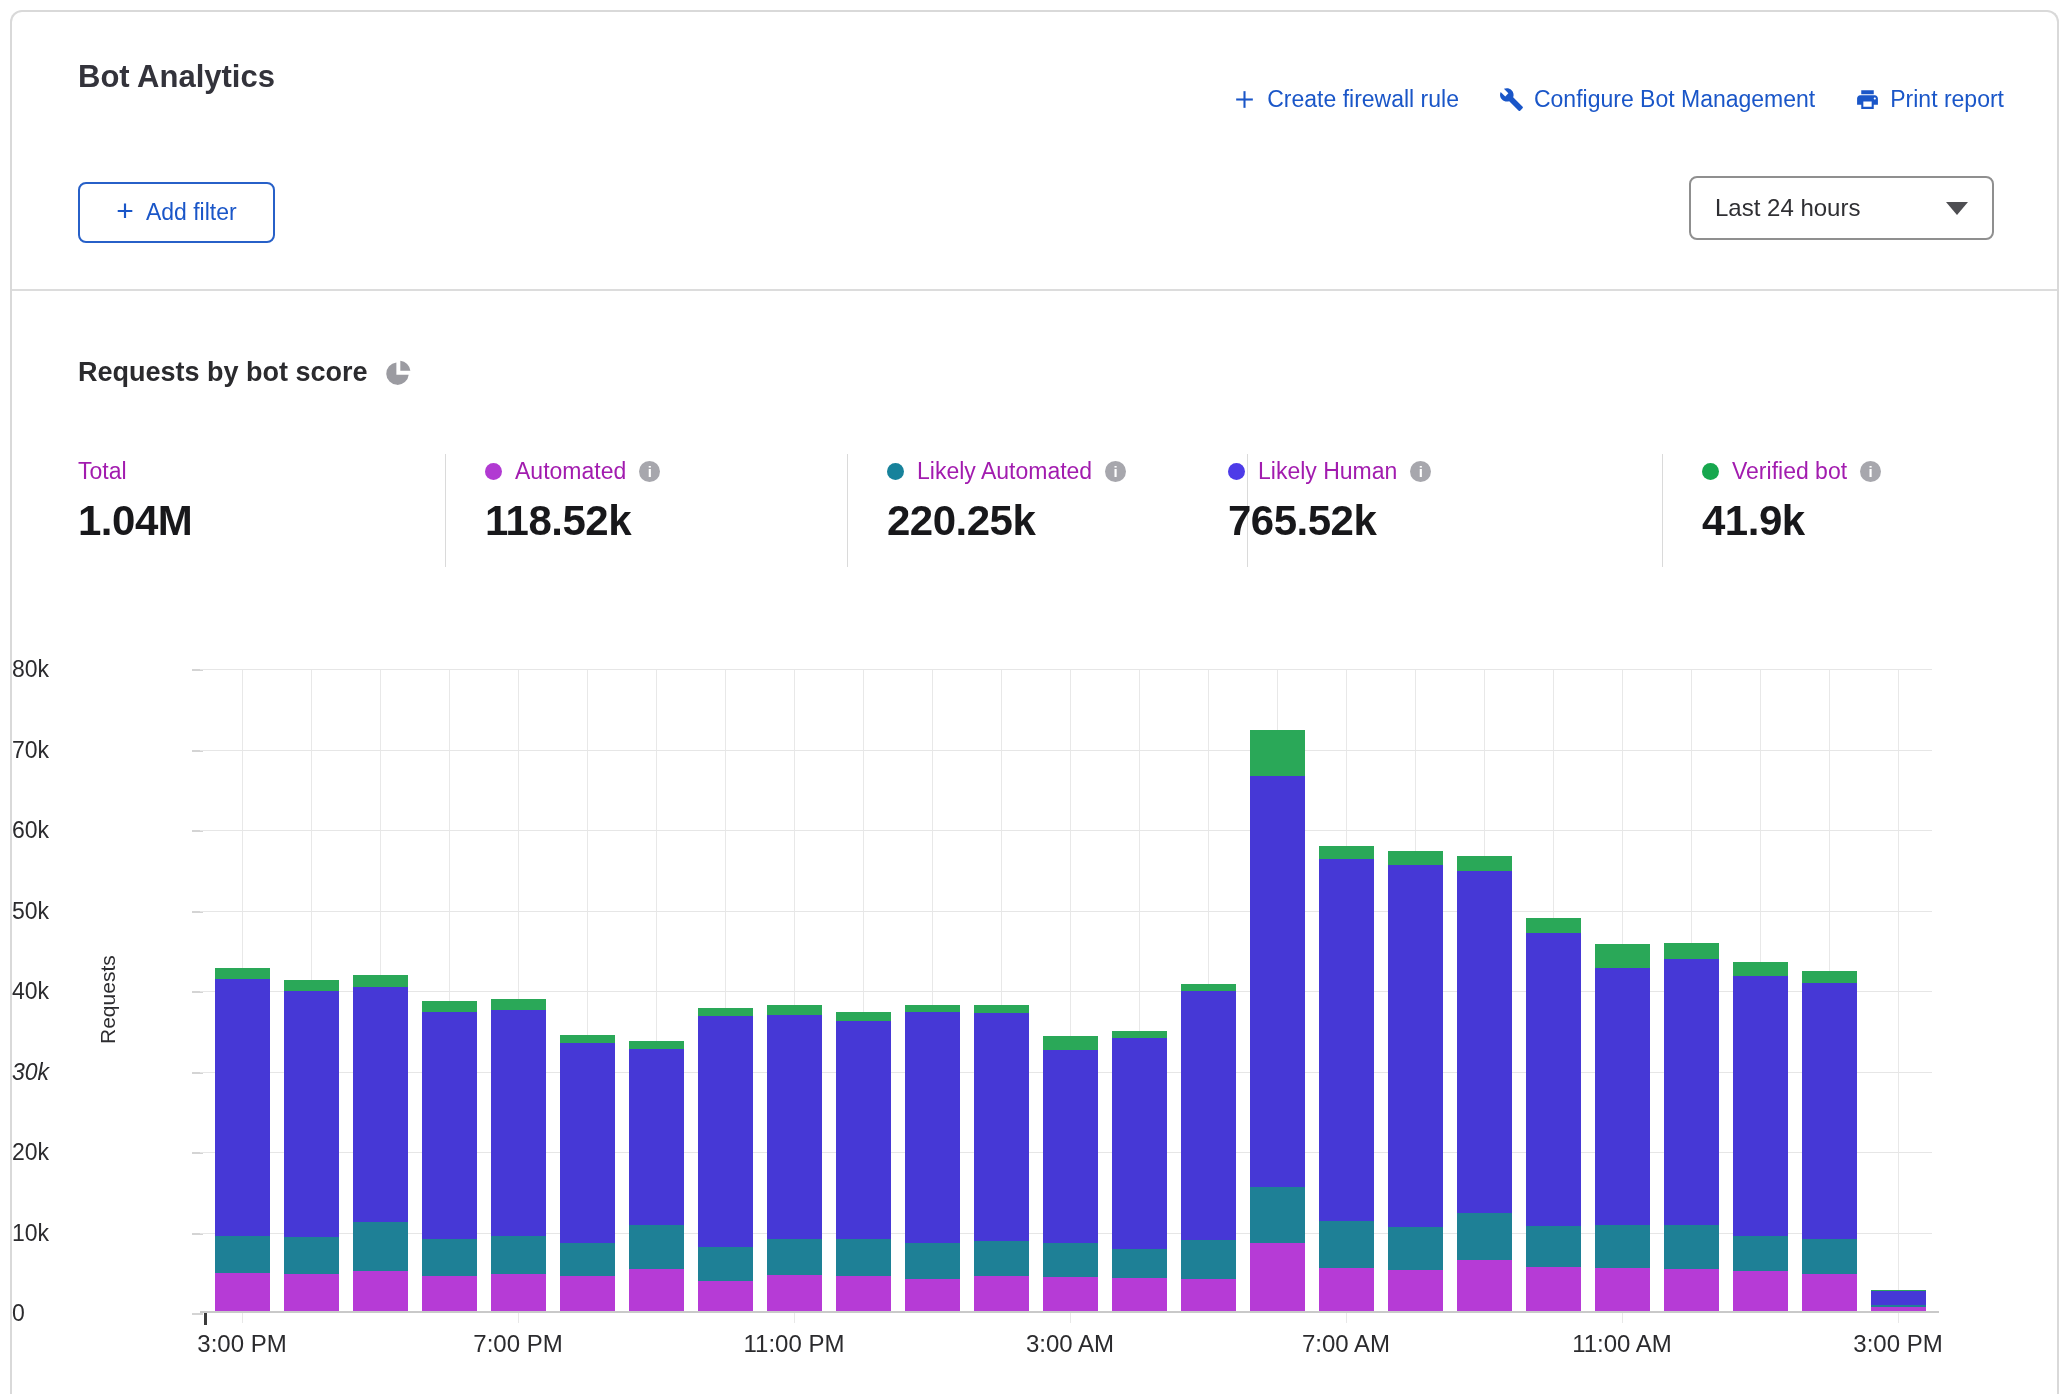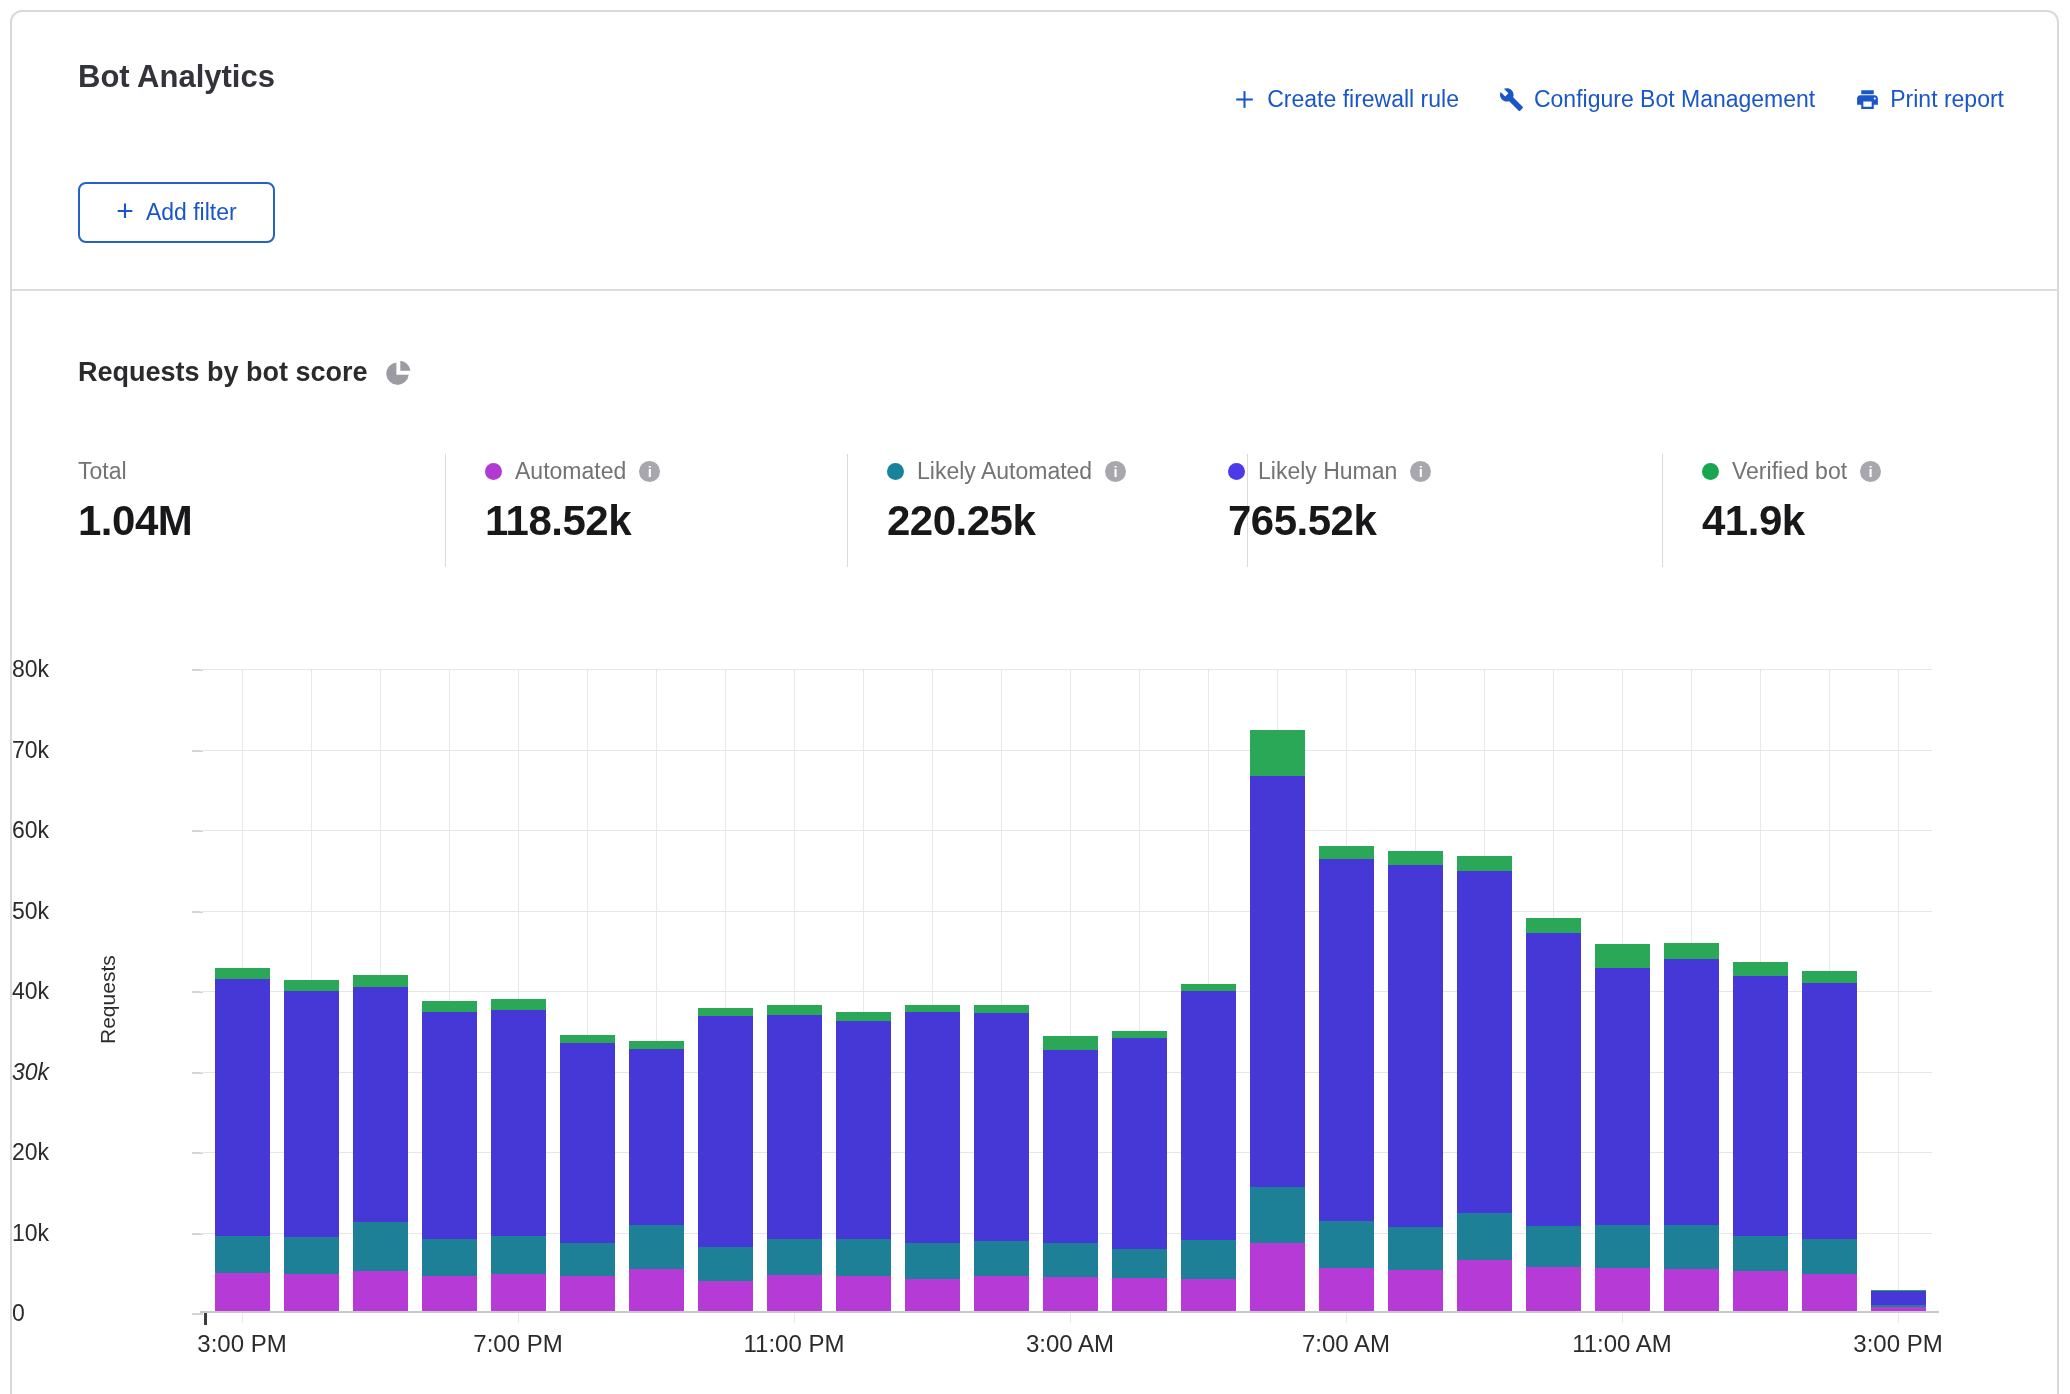--- a/index.html
+++ b/index.html
@@ -22,21 +22,21 @@
                      border-right:11px solid transparent; border-top:13px solid #4e4e52; }
   .hdr-divider { position:absolute; left:0; top:277px; width:100%; height:2px; background:#dcdcdc; }
   .section-head { position:absolute; left:66px; top:345px; display:flex; align-items:center; gap:16px; }
   .section-head h2 { font-size:27px; font-weight:700; color:#2b2b2e; }
   .section-head svg { width:27px; height:27px; fill:#9b9ba1; }
   
   .stat-div { position:absolute; top:442px; width:1px; height:113px; background:#dadada; }
   .stat-group { position:absolute; top:445px; }
   .stat-top { display:flex; align-items:center; gap:13px; height:28px; }
   .stat-dot { width:17px; height:17px; border-radius:50%; }
-  .stat-label { font-size:23px; color:#737373; }
+  .stat-label { font-size:23px; color:#a21caf; }
   .info-badge { width:21px; height:21px; border-radius:50%; background:#a7a7ad; color:#fff;
                 font-size:15px; font-weight:700; text-align:center; line-height:21px; font-style:normal; cursor:pointer; }
   .stat-value { margin-top:12px; font-size:42px; font-weight:700; color:#18181b; letter-spacing:-0.5px; }
   
   .plot { position:absolute; left:195px; top:657px; width:1725px; height:644px; }
   .gl-h { position:absolute; left:-7px; width:1732px; height:1px; background:#e6e6e6; }
   .gl-v { position:absolute; top:0; width:1px; background:#e8e8e8; }
   .axis-x { position:absolute; left:-7px; top:642px; width:1739px; height:2px; background:#c9c9c9; }
   .bar-seg { position:absolute; }
   .ytick { position:absolute; left:0; width:175px; text-align:left; font-size:23px; color:#2b2b2e; line-height:30px; }
@@ -75,20 +75,24 @@
           </svg>
           <span>Print report</span>
         </div>
       </div>
 
     <button class="add-filter">
       <span class="plus">+</span>
       <span>Add filter</span>
     </button>
 
+    <div class="dropdown">
+      <span>Last 24 hours</span>
+      <span class="caret"></span>
+    </div>
 
     <div class="hdr-divider"></div>
 
     <div class="section-head">
       <h2>Requests by bot score</h2>
       <svg viewBox="0 0 24 24">
         <path d="M11 3.05A10 10 0 1 0 21.95 14H11z"></path>
         <path d="M14.5 1.55V10.5h8.95A10.06 10.06 0 0 0 14.5 1.55z"></path>
       </svg>
     </div>

